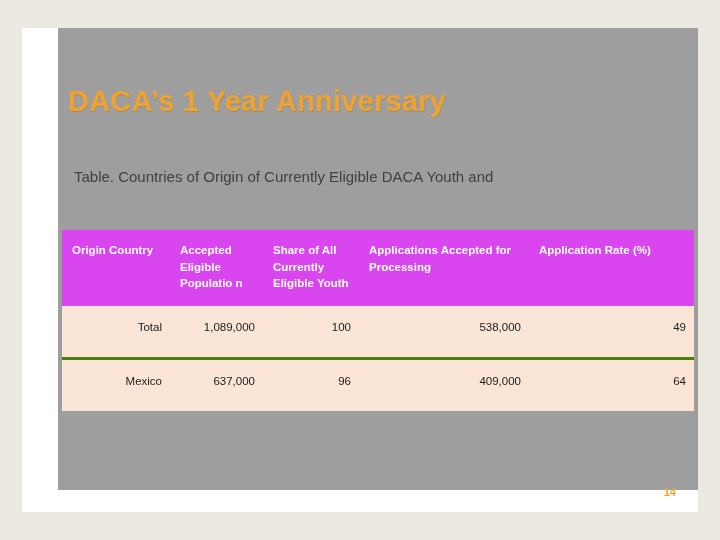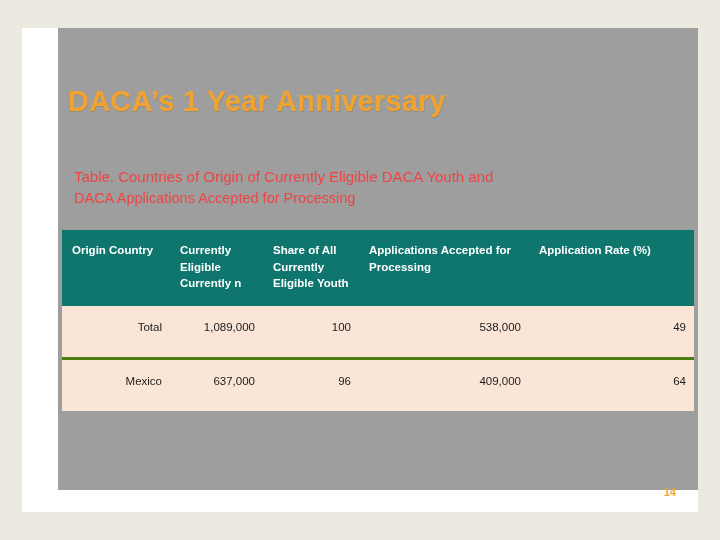--- a/index.html
+++ b/index.html
@@ -40,37 +40,37 @@
     font-weight: bold;
     letter-spacing: 0.2px;
     line-height: 1.1;
     text-shadow: 0.5px 0.5px 0 rgba(120,90,20,0.25);
   }
   .subtitle {
     position: absolute;
     left: 52px;
     top: 138px;
     width: 600px;
-    color: #ef4444;
+    color: #404040;
     font-size: 14.5px;
     line-height: 1.45;
   }
   .subtitle .lead {
     font-size: 15px;
   }
   table.data {
     position: absolute;
     left: 40px;
     top: 202px;
     width: 632px;
     border-collapse: collapse;
     table-layout: fixed;
   }
   table.data th {
-    background: #0f766e;
+    background: #d946ef;
     color: #ffffff;
     font-size: 11.5px;
     font-weight: bold;
     text-align: left;
     vertical-align: top;
     padding: 12px 8px 14px 10px;
     line-height: 1.45;
     border: none;
   }
   table.data td {
@@ -104,35 +104,34 @@
 </head>
 <body>
 
 <div class="slide">
   <div class="gray-panel"></div>
 
   <div class="slide-title">DACA’s 1 Year Anniversary</div>
 
   <div class="subtitle">
     <span class="lead">Table.  Countries of Origin of Currently Eligible DACA Youth and</span><br>
-    <span>DACA Applications Accepted for Processing</span>
   </div>
 
   <table class="data">
     <colgroup>
       <col class="col0">
         <col class="col1">
         <col class="col2">
         <col class="col3">
         <col class="col4">
     </colgroup>
     <thead>
       <tr>
         <th>Origin Country</th>
-        <th>Currently Eligible Currently n</th>
+        <th>Accepted Eligible Populatio n</th>
         <th>Share of All Currently Eligible Youth</th>
         <th>Applications Accepted for Processing</th>
         <th>Application Rate (%)</th>
       </tr>
     </thead>
     <tbody>
       <tr>
         <td>Total</td>
         <td>1,089,000</td>
         <td>100</td>

